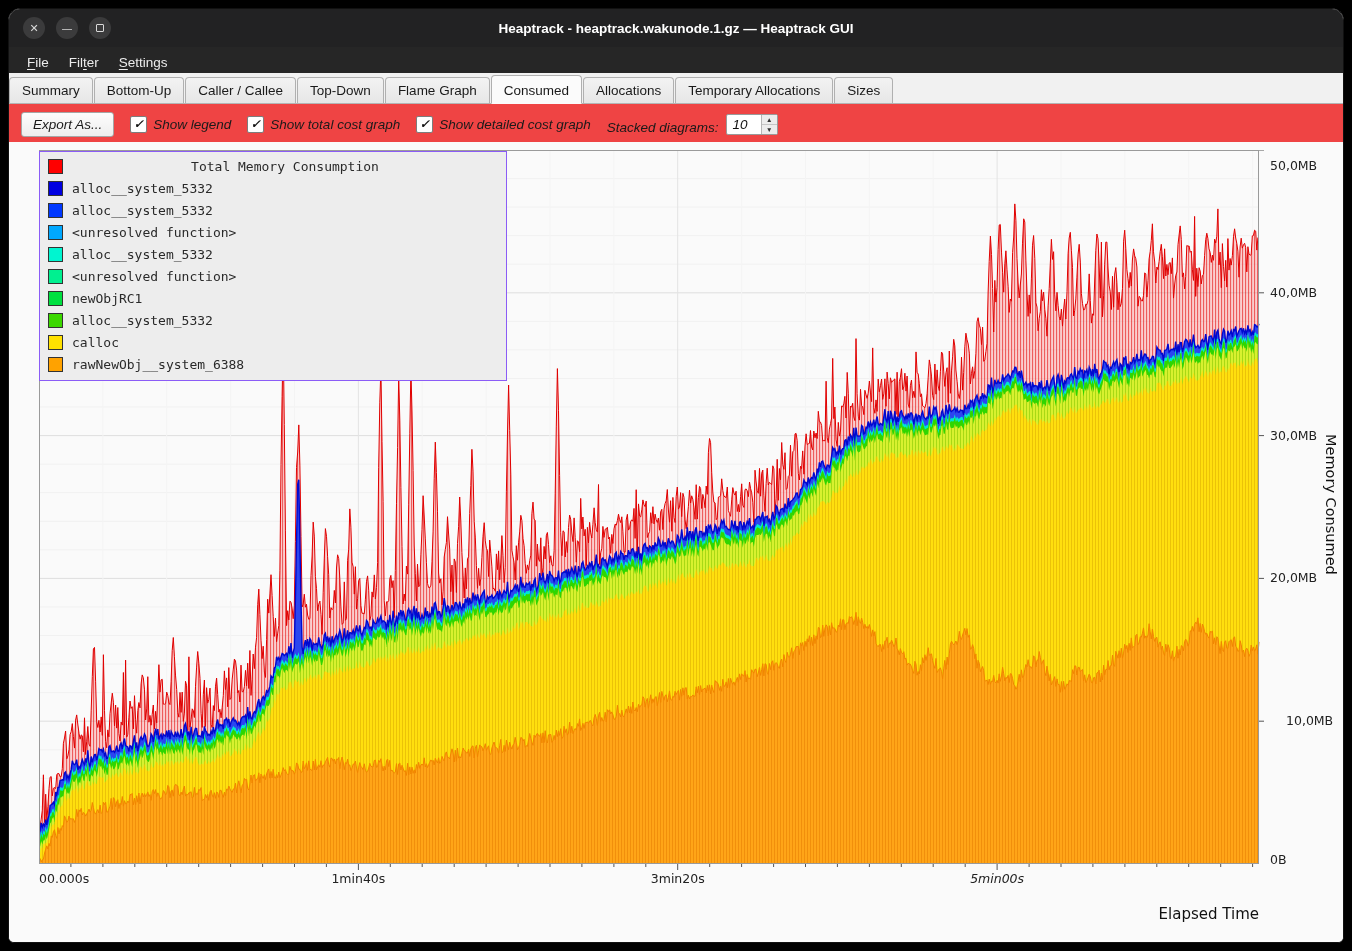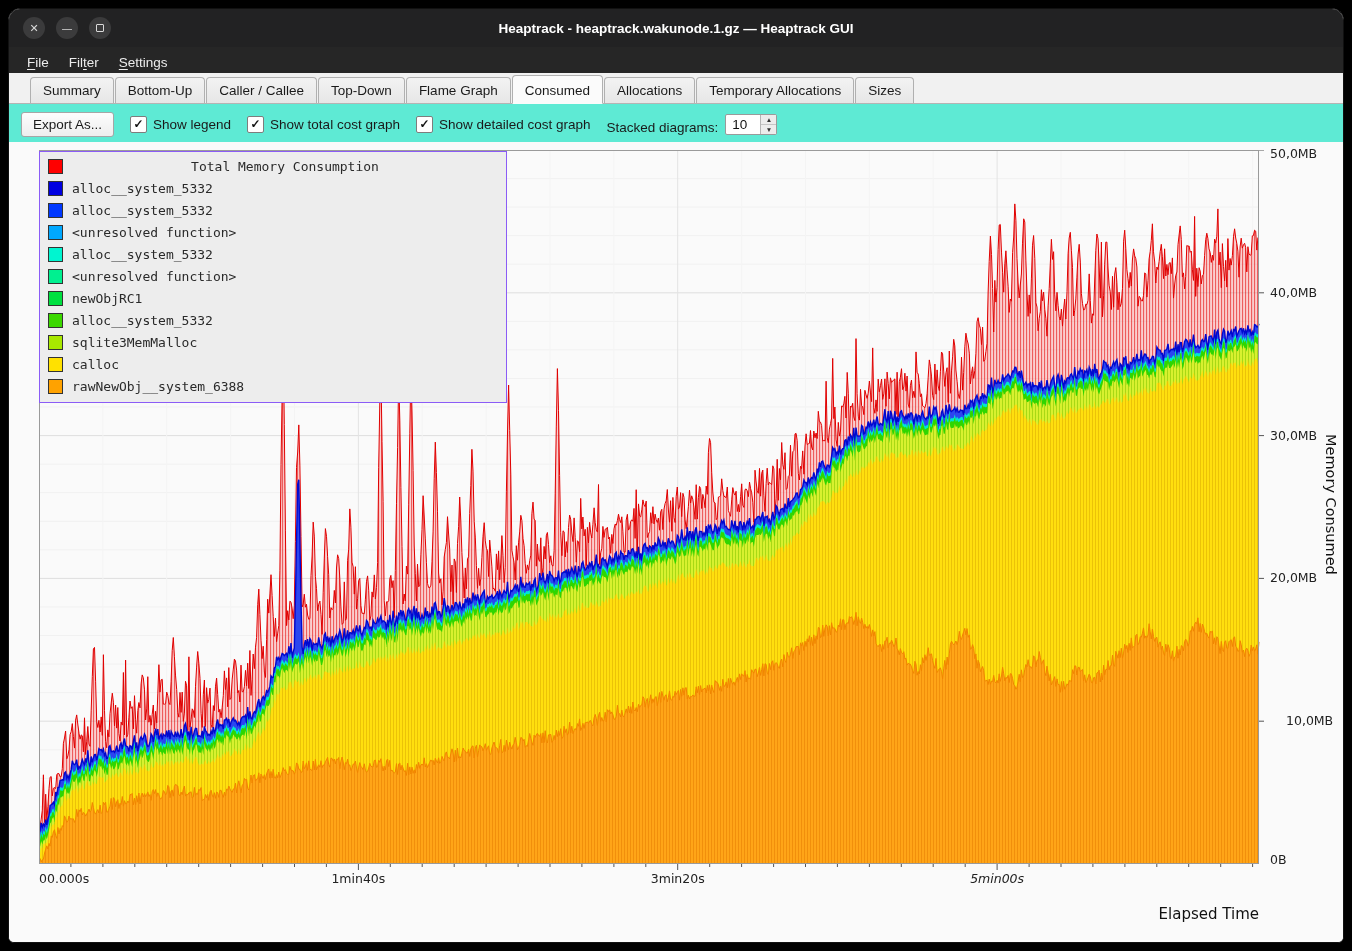--- a/index.html
+++ b/index.html
@@ -15,28 +15,28 @@
   .wbtn .glyph{color:#d9d9d9;font-size:11px;line-height:1;font-family:"DejaVu Sans",sans-serif;}
   .wbtn .maxbox{width:8px;height:8px;border:1.4px solid #d9d9d9;border-radius:1px;box-sizing:border-box;}
   .win-title{position:absolute;left:0;right:0;top:0;height:38px;display:flex;align-items:center;
     justify-content:center;color:#fff;font-weight:bold;font-size:13.5px;}
   
   .menubar{height:26px;background:#262626;display:flex;align-items:center;padding-left:8px;flex:0 0 26px;}
   .menu-item{color:#ececec;font-size:13.5px;padding:4px 10px 0 10px;}
   .menu-item u{text-underline-offset:2px;}
   
   .tabbar{height:30px;background:#f1f1f1;border-bottom:1px solid #b4b4b4;display:flex;
-    align-items:flex-end;padding-left:21px;flex:0 0 30px;box-sizing:content-box;}
+    align-items:flex-end;padding-left:0;flex:0 0 30px;box-sizing:content-box;}
   .tab{font-size:13.5px;color:#1a1a1a;background:linear-gradient(#f3f3f3,#e6e6e6);
     border:1px solid #b0b0b0;border-bottom:none;border-radius:4px 4px 0 0;padding:5px 12px 5px 12px;
     margin-right:1px;position:relative;white-space:nowrap;}
   .tab.active{background:#fbfbfb;margin-bottom:-1px;padding-top:7px;border-bottom:1px solid #fbfbfb;z-index:3;}
   
   .toolbar{height:36px;display:flex;align-items:center;gap:16px;padding:2px 12px 0 12px;
-    background:#5eead4;flex:0 0 36px;}
+    background:#ef4444;flex:0 0 36px;font-style:italic;}
   .btn{background:linear-gradient(#fdfdfd,#eeeeee);border:1px solid #a6a6a6;border-radius:3px;
     padding:4px 11px;font-size:13.5px;color:#1a1a1a;}
   .cb-group{display:flex;align-items:center;gap:16px;}
   .cb{display:flex;align-items:center;gap:6px;}
   .cbbox{width:15px;height:15px;background:#fff;border:1px solid #7d7d7d;border-radius:2px;
     display:flex;align-items:center;justify-content:center;font-size:12px;font-weight:bold;color:#111;line-height:1;}
   .cblabel{font-size:13.5px;color:#1a1a1a;}
   .spin-group{display:flex;align-items:flex-end;gap:7px;}
   .spin{display:flex;border:1px solid #9a9a9a;border-radius:2px;background:#fff;height:21px;box-sizing:border-box;}
   .spin-val{width:28px;display:flex;align-items:center;padding-left:6px;font-size:13.5px;color:#111;}
@@ -275,41 +275,37 @@
           </div>
           <div class="lrow">
             <span class="lsw" style="background: rgb(0, 224, 64);"></span>
             <span class="llab">newObjRC1</span>
           </div>
           <div class="lrow">
             <span class="lsw" style="background: rgb(59, 216, 0);"></span>
             <span class="llab">alloc__system_5332</span>
           </div>
           <div class="lrow">
-            <span class="lsw" style="background: rgb(168, 232, 0);"></span>
-            <span class="llab">sqlite3MemMalloc</span>
-          </div>
-          <div class="lrow">
             <span class="lsw" style="background: rgb(255, 225, 0);"></span>
             <span class="llab">calloc</span>
           </div>
           <div class="lrow">
             <span class="lsw" style="background: rgb(255, 162, 0);"></span>
             <span class="llab">rawNewObj__system_6388</span>
           </div>
         </div>
     </div>
 
     <div>
         <div class="ytick" style="top: 710px;">0B</div>
         <div class="ytick" style="top: 571.2px; margin-left: 16px;">10,0MB</div>
         <div class="ytick" style="top: 428.4px;">20,0MB</div>
         <div class="ytick" style="top: 285.6px;">30,0MB</div>
         <div class="ytick" style="top: 142.8px;">40,0MB</div>
-        <div class="ytick" style="top: 4px;">50,0MB</div>
+        <div class="ytick" style="top: 16px;">50,0MB</div>
       </div>
     <div>
         <div class="xtick" style="left: 30px;">00.000s</div>
         <div class="xtick" style="left: 349.372px; transform: translateX(-50%);">1min40s</div>
         <div class="xtick" style="left: 668.743px; transform: translateX(-50%);">3min20s</div>
         <div class="xtick" style="left: 988.115px; transform: translateX(-50%); font-style: italic;">5min00s</div>
       </div>
 
     <div class="axis-title-x">Elapsed Time</div>
     <div class="axis-title-y">Memory Consumed</div>

